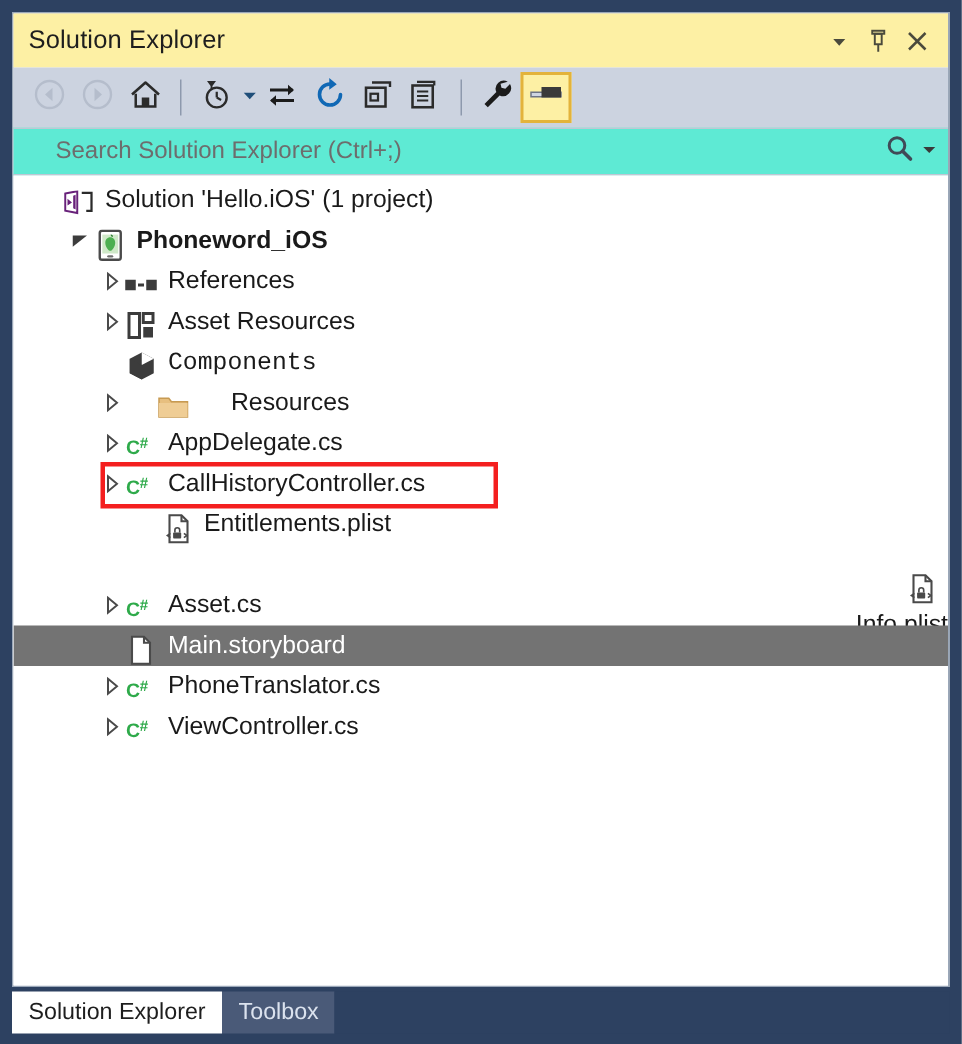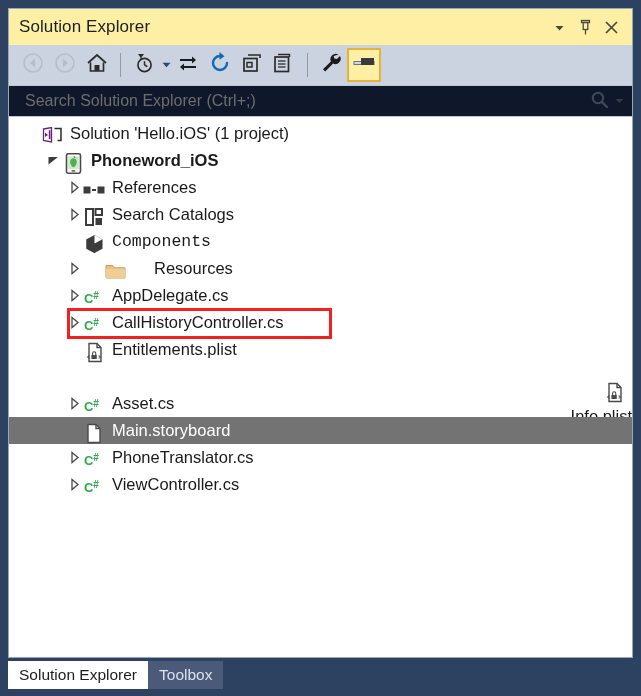--- a/index.html
+++ b/index.html
@@ -76,26 +76,26 @@
   }
   .caret-small {
     width: 12px; height: 32px;
     display: flex; align-items: center; justify-content: center;
   }
 
   
   #searchbar {
     height: 32px;
     flex: 0 0 32px;
-    background: #0f172a;
+    background: #5eead4;
     border-top: 1px solid #bfc7d4;
     border-bottom: 1px solid #bfc7d4;
     display: flex;
     align-items: center;
-    padding: 0 6px 0 16px;
+    padding: 0 6px 0 28px;
   }
   #search-input {
     flex: 1 1 auto;
     border: none;
     outline: none;
     background: transparent;
     font-family: "Liberation Sans", sans-serif;
     font-size: 16px;
     color: #6d6d6d;
     padding: 0;
@@ -404,21 +404,21 @@
             <path d="M3 1.5 L9 6.5 L3 11.5 Z" fill="none" stroke="#4a4a4a" stroke-width="1.3"></path>
           </svg>
         </div>
         <div class="icon">
           <svg width="20" height="20" viewBox="0 0 20 20">
             <path d="M2 2 L9 2 L9 18 L2 18 Z" fill="none" stroke="#3c3c3c" stroke-width="2"></path>
             <path d="M11.5 2 L18 2 L18 8 L11.5 8 Z" fill="none" stroke="#3c3c3c" stroke-width="2"></path>
             <path d="M11.5 11 L18 11 L18 18 L11.5 18 Z" fill="#3c3c3c"></path>
           </svg>
         </div>
-        <div class="label">Search Catalogs</div>
+        <div class="label">Asset Resources</div>
       </div>
       <div class="row" style="padding-left: 56px; font-family: Liberation Mono, monospace;">
         <div class="twisty"></div>
         <div class="icon">
           <svg width="19" height="20" viewBox="0 0 19 20">
             <path d="M9.5 1 L17.5 5.2 L17.5 14.8 L9.5 19 L1.5 14.8 L1.5 5.2 Z" fill="#3c3c3c"></path>
             <path d="M9.5 1 L17.5 5.2 L9.5 9.4 Z" fill="#ffffff"></path>
             <path d="M9.5 9.4 L9.5 19 L1.5 14.8 L1.5 5.2 Z" fill="#3c3c3c"></path>
           </svg>
         </div>
@@ -459,21 +459,21 @@
           </svg>
         </div>
         <div class="icon">
           <svg width="22" height="18" viewBox="0 0 22 18">
             <text x="1" y="13.5" font-family="Liberation Sans, sans-serif" font-size="13" font-weight="bold" fill="#2eaa4a">C</text>
             <text x="10.2" y="9.5" font-family="Liberation Sans, sans-serif" font-size="10" font-weight="bold" fill="#2eaa4a">#</text>
           </svg>
         </div>
         <div class="label">CallHistoryController.cs</div>
       </div>
-      <div class="row" style="padding-left: 56px;">
+      <div class="row" style="padding-left: 80px;">
         <div class="twisty"></div>
         <div class="icon">
           <svg width="19" height="21" viewBox="0 0 19 21">
             <path d="M4 1.5 L12 1.5 L16 5.5 L16 19.5 L4 19.5 Z" fill="#ffffff" stroke="#4a4a4a" stroke-width="1.4"></path>
             <path d="M12 1.5 L12 5.5 L16 5.5" fill="none" stroke="#4a4a4a" stroke-width="1.4"></path>
             <rect x="6.4" y="13" width="5.4" height="4" rx="0.6" fill="#4a4a4a"></rect>
             <path d="M7.6 13 L7.6 11.4 a1.6 1.6 0 0 1 3.2 0 L10.8 13" fill="none" stroke="#4a4a4a" stroke-width="1.1"></path>
             <path d="M4.6 13.6 L2.6 15 L4.6 16.4" fill="none" stroke="#4a4a4a" stroke-width="1.1"></path>
             <path d="M13.6 13.6 L15.6 15 L13.6 16.4" fill="none" stroke="#4a4a4a" stroke-width="1.1"></path>
           </svg>

